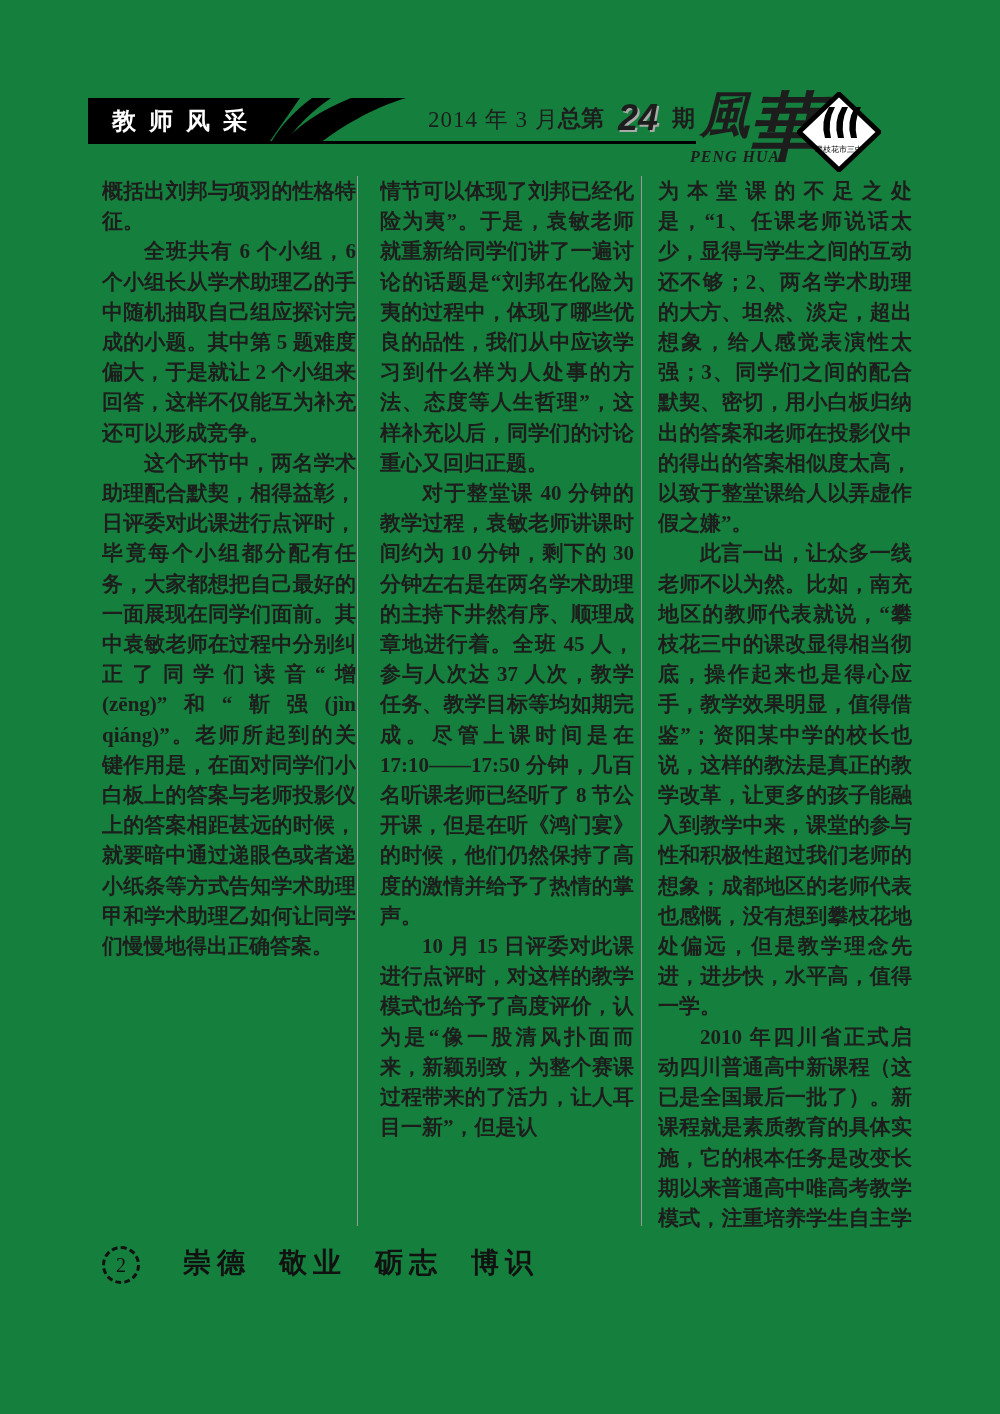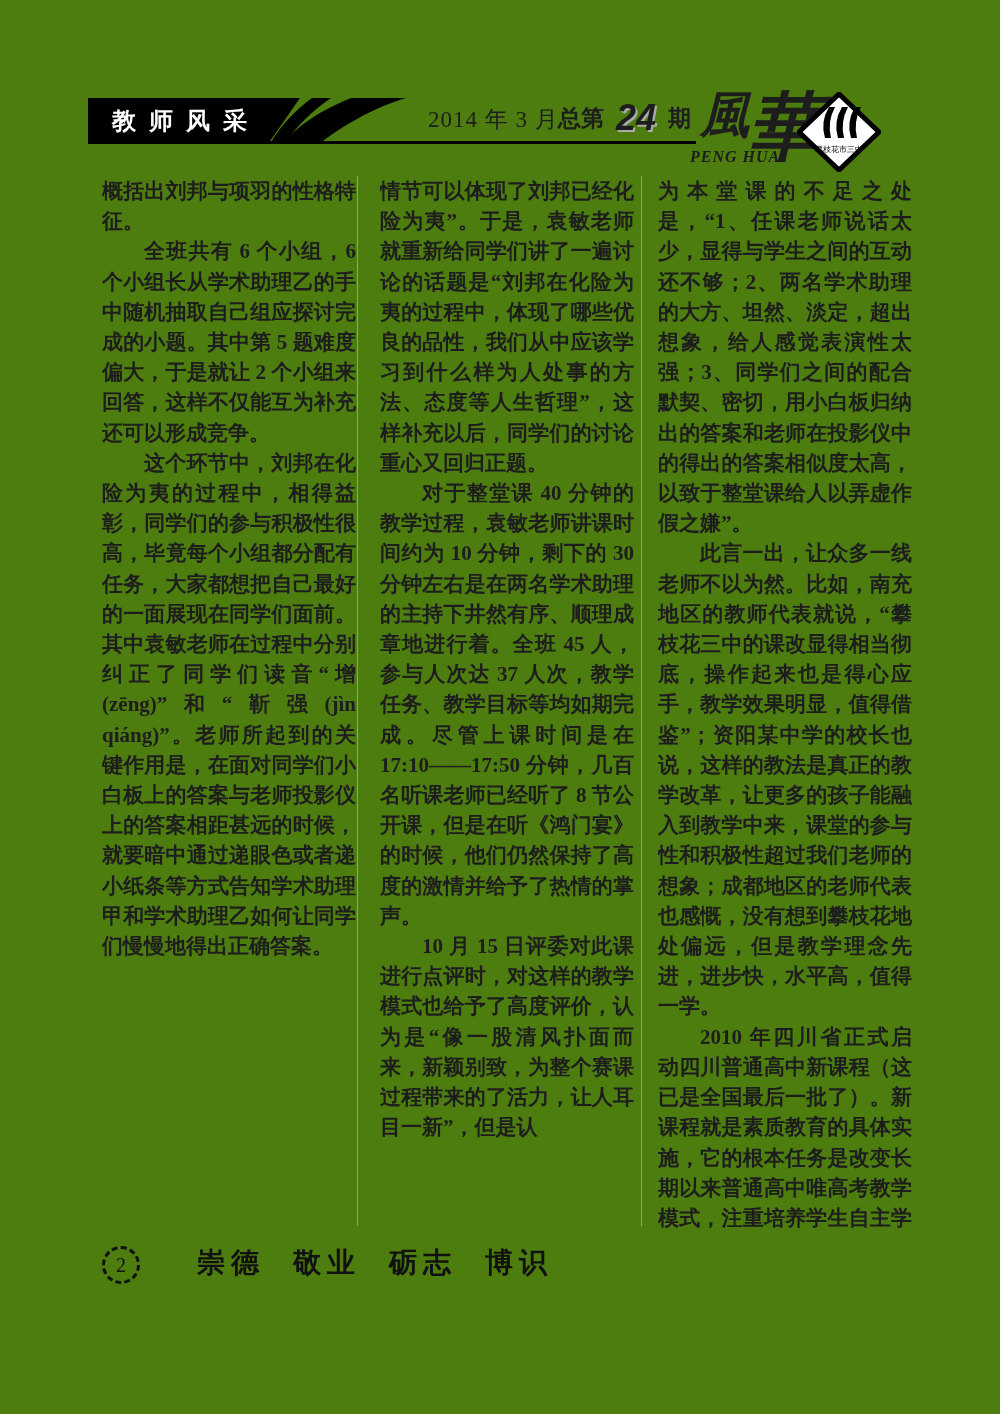--- a/index.html
+++ b/index.html
@@ -1,35 +1,35 @@
 <!DOCTYPE html>
 <html><head>
 <meta charset="utf-8">
 <style>
   html,body { margin:0; padding:0; background:#ffffff; }
   .page {
-    position:relative; width:1000px; height:1414px; background:#4d7c0f;
+    position:relative; width:1000px; height:1414px; background:#15803d;
     font-family:"Liberation Serif","DejaVu Serif",serif; color:#1d1d1d;
     overflow:hidden;
   }
 
   
   .banner-svg { position:absolute; left:88px; top:96px; width:318px; height:50px; }
   .section-label {
     position:absolute; left:112px; top:105px; color:#ffffff;
     font-family:"Liberation Sans","DejaVu Sans",sans-serif;
     font-size:24px; font-weight:bold; letter-spacing:13px; white-space:nowrap;
   }
   .header-line { position:absolute; left:90px; top:141px; width:606px; height:3px; background:#000; }
   .issue-date { position:absolute; left:428px; top:104px; font-size:23px; letter-spacing:1px;text-align:center; }
-  .issue-no { position:absolute; left:558px; top:100px; display:flex; align-items:center; }
+  .issue-no { position:absolute; left:558px; top:100px; display:flex; align-items:center;gap:8px; }
   .issue-no .zh { font-size:23px; font-weight:bold; }
   .issue-no .num {
     font-family:"Liberation Sans","DejaVu Sans",sans-serif;
-    font-size:36px; font-weight:900; font-style:italic; margin:0 12px;
+    font-size:36px; font-weight:900; font-style:italic; margin:0 6px;
     text-shadow:2px 2px 0 #aaa; line-height:1;
   }
   .logo-cn1 { position:absolute; left:700px; top:90px; font-size:50px; font-weight:bold; font-style:italic; line-height:1; }
   .logo-en  { position:absolute; left:690px; top:148px; font-size:16px; font-weight:bold; font-style:italic; letter-spacing:1px; }
   .logo-cn2 { position:absolute; left:748px; top:90px; font-size:74px; font-weight:bold; font-style:italic; line-height:1; }
   .emblem-svg { position:absolute; left:797px; top:92px; width:84px; height:80px; }
 
   
   .col {
     position:absolute; top:176px; width:254px; height:1052px; overflow:hidden;
@@ -42,21 +42,21 @@
   .indent { text-indent:2em; }
 
   
   .page-circle {
     position:absolute; left:102px; top:1246px; width:32px; height:32px;
     border:3px dashed #111; border-radius:50%;
     display:flex; align-items:center; justify-content:center;
     font-size:20px; color:#111;
   }
   .motto {
-    position:absolute; left:197px; top:1244px; display:flex; gap:28px;
+    position:absolute; left:183px; top:1244px; display:flex; gap:28px;
     font-size:28px; font-weight:bold; letter-spacing:6px; color:#111;
   }
 </style>
 </head>
 <body>
 
 <div class="page">
 
   <svg class="banner-svg" viewBox="0 0 318 50" aria-hidden="true">
     <path d="M0,2 H212 L180,48 H0 Z" fill="#000"></path>
@@ -80,21 +80,21 @@
     <polygon points="42,2 82,40 42,78 2,40" fill="#fff" stroke="#000" stroke-width="5"></polygon>
     <path d="M32,15 Q23,30 28,46 L34,46 Q30,30 38,15 Z" fill="#000"></path>
     <path d="M45,15 Q36,30 41,46 L47,46 Q43,30 51,15 Z" fill="#000"></path>
     <path d="M58,15 Q49,30 54,46 L60,46 Q56,30 64,15 Z" fill="#000"></path>
     <text x="42" y="60" text-anchor="middle" font-size="8" fill="#000">攀枝花市三中</text>
   </svg>
 
   <div class="col col-1">
     <p class="para">概括出刘邦与项羽的性格特征。</p>
     <p class="para indent">全班共有 6 个小组，6 个小组长从学术助理乙的手中随机抽取自己组应探讨完成的小题。其中第 5 题难度偏大，于是就让 2 个小组来回答，这样不仅能互为补充还可以形成竞争。</p>
-    <p class="para indent">这个环节中，刘邦在化险为夷的过程中，相得益彰，同学们的参与积极性很高，毕竟每个小组都分配有任务，大家都想把自己最好的一面展现在同学们面前。其中袁敏老师在过程中分别纠正了同学们读音“增(zēng)”和“靳强(jìn qiáng)”。老师所起到的关键作用是，在面对同学们小白板上的答案与老师投影仪上的答案相距甚远的时候，就要暗中通过递眼色或者递小纸条等方式告知学术助理甲和学术助理乙如何让同学们慢慢地得出正确答案。</p>
+    <p class="para indent">这个环节中，两名学术助理配合默契，相得益彰，日评委对此课进行点评时，毕竟每个小组都分配有任务，大家都想把自己最好的一面展现在同学们面前。其中袁敏老师在过程中分别纠正了同学们读音“增(zēng)”和“靳强(jìn qiáng)”。老师所起到的关键作用是，在面对同学们小白板上的答案与老师投影仪上的答案相距甚远的时候，就要暗中通过递眼色或者递小纸条等方式告知学术助理甲和学术助理乙如何让同学们慢慢地得出正确答案。</p>
 
   </div>
   <div class="divider div-1"></div>
 
   <div class="col col-2">
     <p class="para">情节可以体现了刘邦已经化险为夷”。于是，袁敏老师就重新给同学们讲了一遍讨论的话题是“刘邦在化险为夷的过程中，体现了哪些优良的品性，我们从中应该学习到什么样为人处事的方法、态度等人生哲理”，这样补充以后，同学们的讨论重心又回归正题。</p>
     <p class="para indent">对于整堂课 40 分钟的教学过程，袁敏老师讲课时间约为 10 分钟，剩下的 30 分钟左右是在两名学术助理的主持下井然有序、顺理成章地进行着。全班 45 人，参与人次达 37 人次，教学任务、教学目标等均如期完成。尽管上课时间是在 17:10——17:50 分钟，几百名听课老师已经听了 8 节公开课，但是在听《鸿门宴》的时候，他们仍然保持了高度的激情并给予了热情的掌声。</p>
     <p class="para indent">10 月 15 日评委对此课进行点评时，对这样的教学模式也给予了高度评价，认为是“像一股清风扑面而来，新颖别致，为整个赛课过程带来的了活力，让人耳目一新”，但是认</p>
   </div>
   <div class="divider div-2"></div>

